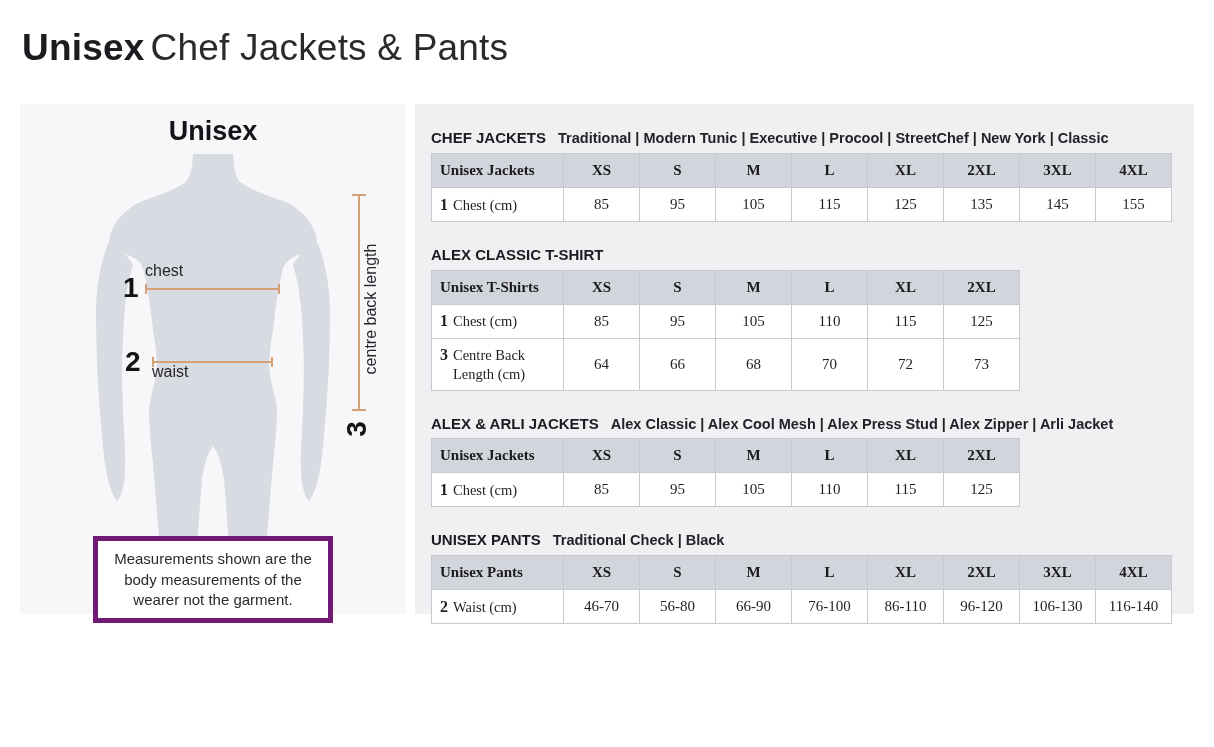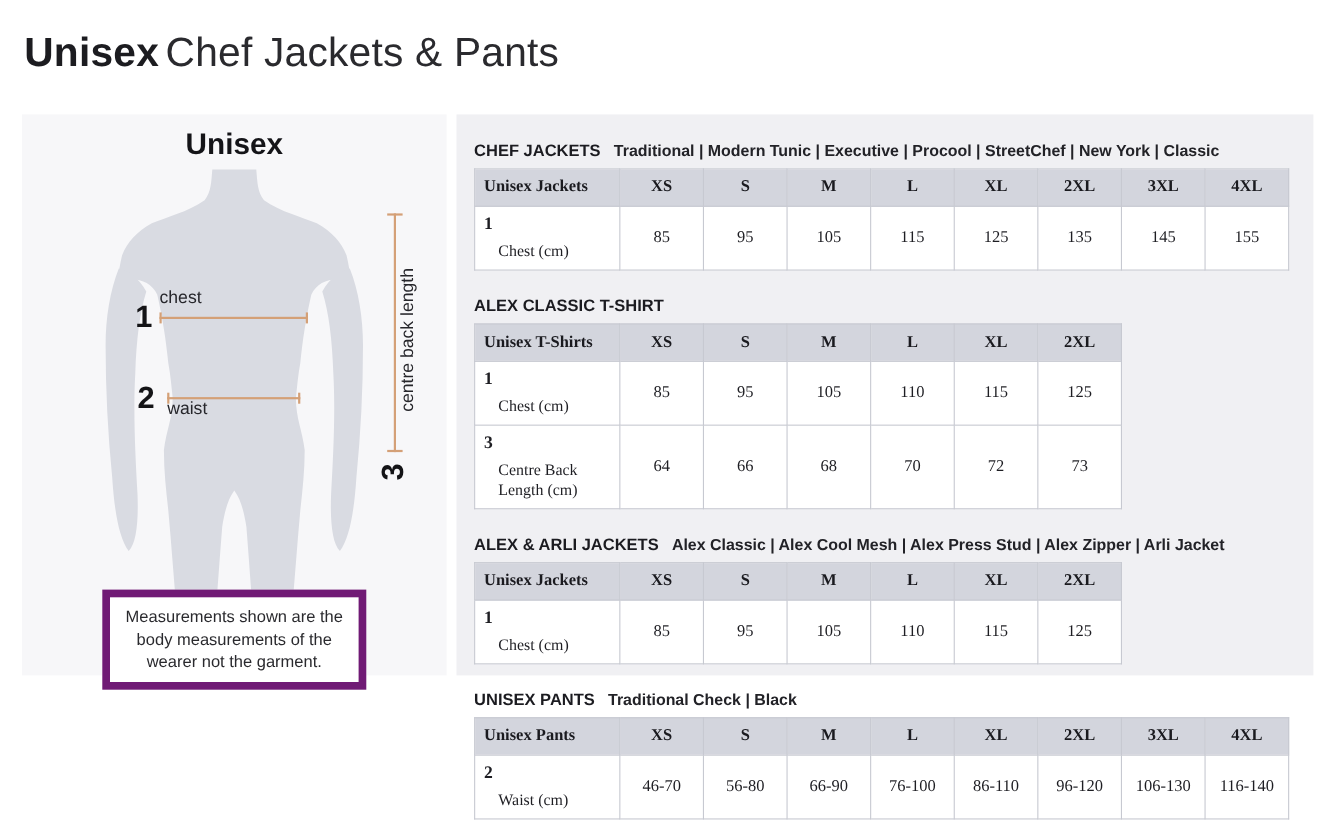--- a/index.html
+++ b/index.html
@@ -34,36 +34,36 @@
   .m-line.h::before,.m-line.h::after{content:"";position:absolute;top:-4px;width:2px;height:10px;background:var(--accent);}
   .m-line.h::before{left:0;}
   .m-line.h::after{right:0;}
   .m-line.v{width:2px;}
   .m-line.v::before,.m-line.v::after{content:"";position:absolute;left:-6px;width:14px;height:2px;background:var(--accent);}
   .m-line.v::before{top:0;}
   .m-line.v::after{bottom:0;}
   .m-vtext{position:absolute;left:262px;top:195px;width:180px;height:20px;text-align:center;
     font-size:16px;color:#26262b;transform:rotate(-90deg);}
   .m-num.rot3{left:323px;top:310px;width:30px;height:30px;text-align:center;transform:rotate(-90deg);}
-  .note-box{position:absolute;left:73px;top:432px;width:240px;background:#fff;border:7px solid #701a75;
+  .note-box{position:absolute;left:73px;top:432px;width:240px;background:#fff;border:5px solid #701a75;
     padding:8px 6px;text-align:center;font-size:15px;line-height:1.35;color:#2a2a2e;}
 
   
   .table-section{margin-bottom:25px;}
   .tbl-heading{font-size:15px;font-weight:700;color:#1b1b20;margin:0 0 6px 0;line-height:1.1;}
   .tbl-variants{font-weight:700;font-size:14.5px;margin-left:12px;color:#222227;}
   table.size-table{border-collapse:collapse;background:#fff;table-layout:fixed;font-family:Liberation Serif, serif;}
   .size-table th,.size-table td{border:1px solid var(--tbl-border);text-align:center;
     font-size:15px;color:var(--txt);height:34px;padding:0 2px;font-weight:400;}
   .size-table th{background:var(--tbl-head);font-weight:700;color:#1a1a1f;}
   .size-table .col-label{width:132px;text-align:left;padding-left:8px;}
   .size-table .col-size{width:76px;}
   .rowlabel-flex{display:flex;align-items:flex-start;gap:5px;padding:6px 0;}
   .rowlabel-flex b{font-size:16px;font-weight:700;line-height:1.25;}
-  .rowlabel-flex span{font-size:14.5px;line-height:1.3;padding-top:1px;margin-top:25px;}
+  .rowlabel-flex span{font-size:14.5px;line-height:1.3;padding-top:1px;}
 </style>
 </head>
 <body>
 
 <div class="page">
 
   <h1 class="page-title"><span class="t-bold">Unisex</span><span class="t-rest">Chef Jackets &amp; Pants</span></h1>
 
   <div class="panels">
 

